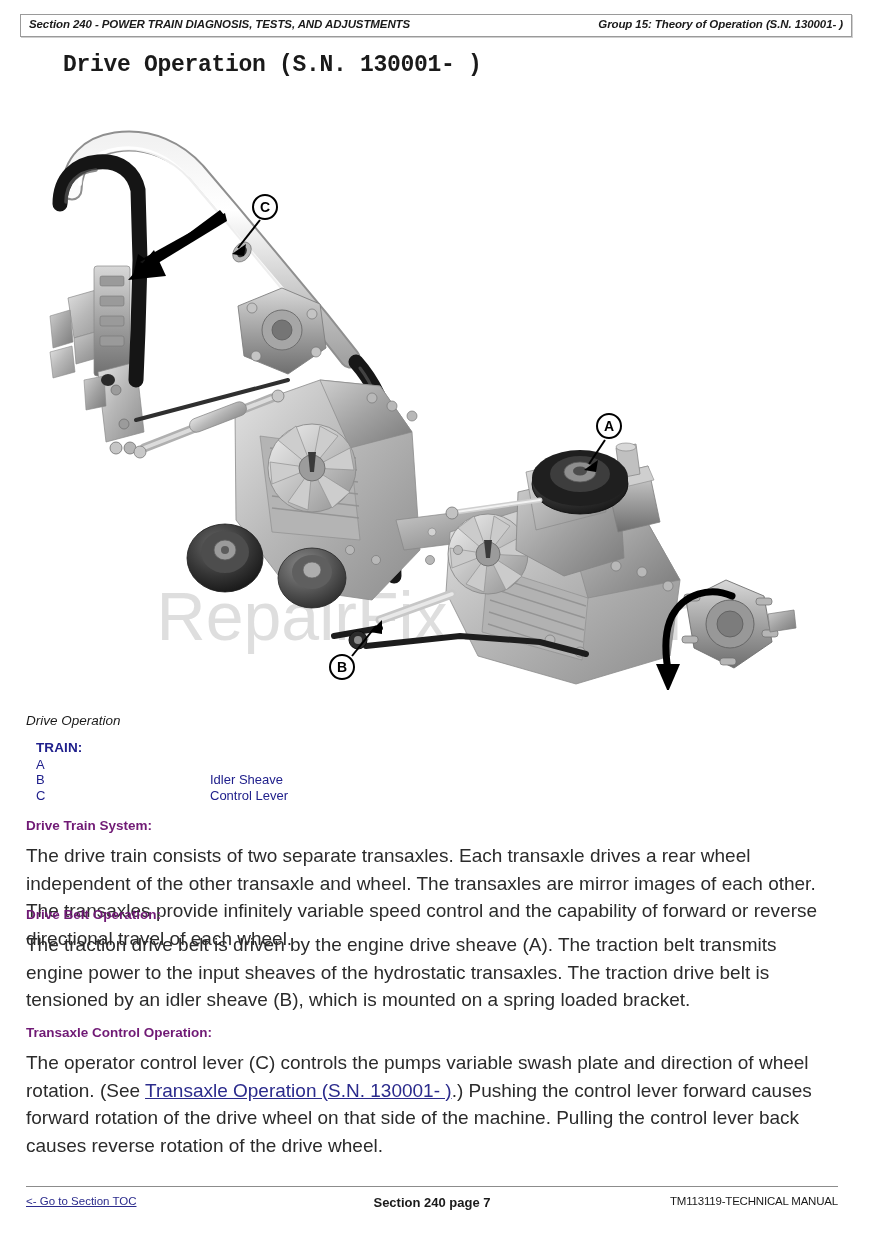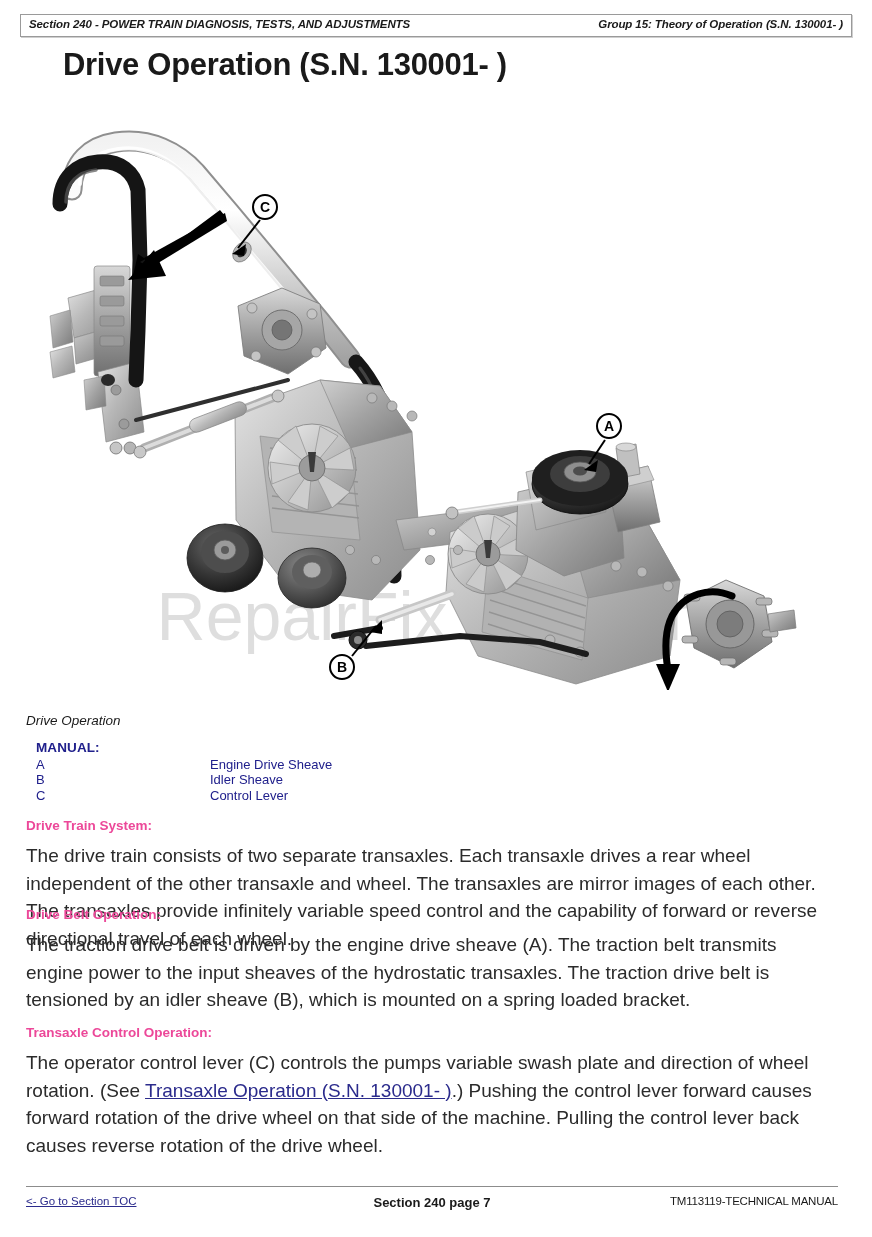--- a/index.html
+++ b/index.html
@@ -30,23 +30,23 @@
   }
   .header-right{
     position:absolute;right:8px;top:3px;
     font-size:11.5px;font-weight:bold;font-style:italic;
     letter-spacing:-0.1px;
     white-space:nowrap;color:#1a1a1a;
   }
 
   
   .page-title{
-    position:absolute;left:63px;top:26px;
-    font-size:31px;font-weight:bold;letter-spacing:-0.3px;
-    color:#1a1a1a;white-space:nowrap;
+    position:absolute;left:63px;top:37px;
+    font-size:23px;font-weight:bold;letter-spacing:-0.3px;
+    color:#1a1a1a;white-space:nowrap;font-family:Liberation Mono, monospace;
   }
 
   
   .figure{
     position:absolute;left:20px;top:80px;width:832px;height:610px;
   }
   .figure svg{display:block;width:832px;height:610px;}
 
   
   .caption{
@@ -64,21 +64,21 @@
   }
   .legend-row{
     display:flex;font-size:13px;color:#20208c;line-height:1.18;
   }
   .legend-key{width:174px;flex:none;}
   .legend-val{flex:1;}
 
   
   .body-block{position:absolute;left:26px;width:812px;}
   .sub-head{
-    font-size:13.5px;font-weight:bold;color:#ec4899;
+    font-size:13.5px;font-weight:bold;color:#701a75;
     margin:0 0 9px 0;
   }
   .para{
     font-size:19px;line-height:1.46;color:#2b2b2b;margin:0;
     text-align:left;
   }
   .para a,.doclink{
     color:#2b2b8c;text-decoration:underline;
   }
 
@@ -395,24 +395,23 @@
         <polygon points="362,540 350,552 362,554" fill="#000000"></polygon>
         <circle cx="322" cy="587" r="12" fill="#ffffff" stroke="#000000" stroke-width="2"></circle>
         <text x="322" y="592" text-anchor="middle" font-family="Liberation Sans, sans-serif" font-size="14" font-weight="bold" fill="#000000">B</text>
       </g>
     </svg>
   </div>
 
   <div class="caption">Drive Operation</div>
 
   <div class="legend">
-    <div class="legend-title">MANUAL:</div>
+    <div class="legend-title">TRAIN:</div>
     <div class="legend-row">
       <span class="legend-key">A</span>
-      <span class="legend-val">Engine Drive Sheave</span>
     </div>
     <div class="legend-row">
       <span class="legend-key">B</span>
       <span class="legend-val">Idler Sheave</span>
     </div>
     <div class="legend-row">
       <span class="legend-key">C</span>
       <span class="legend-val">Control Lever</span>
     </div>
   </div>

